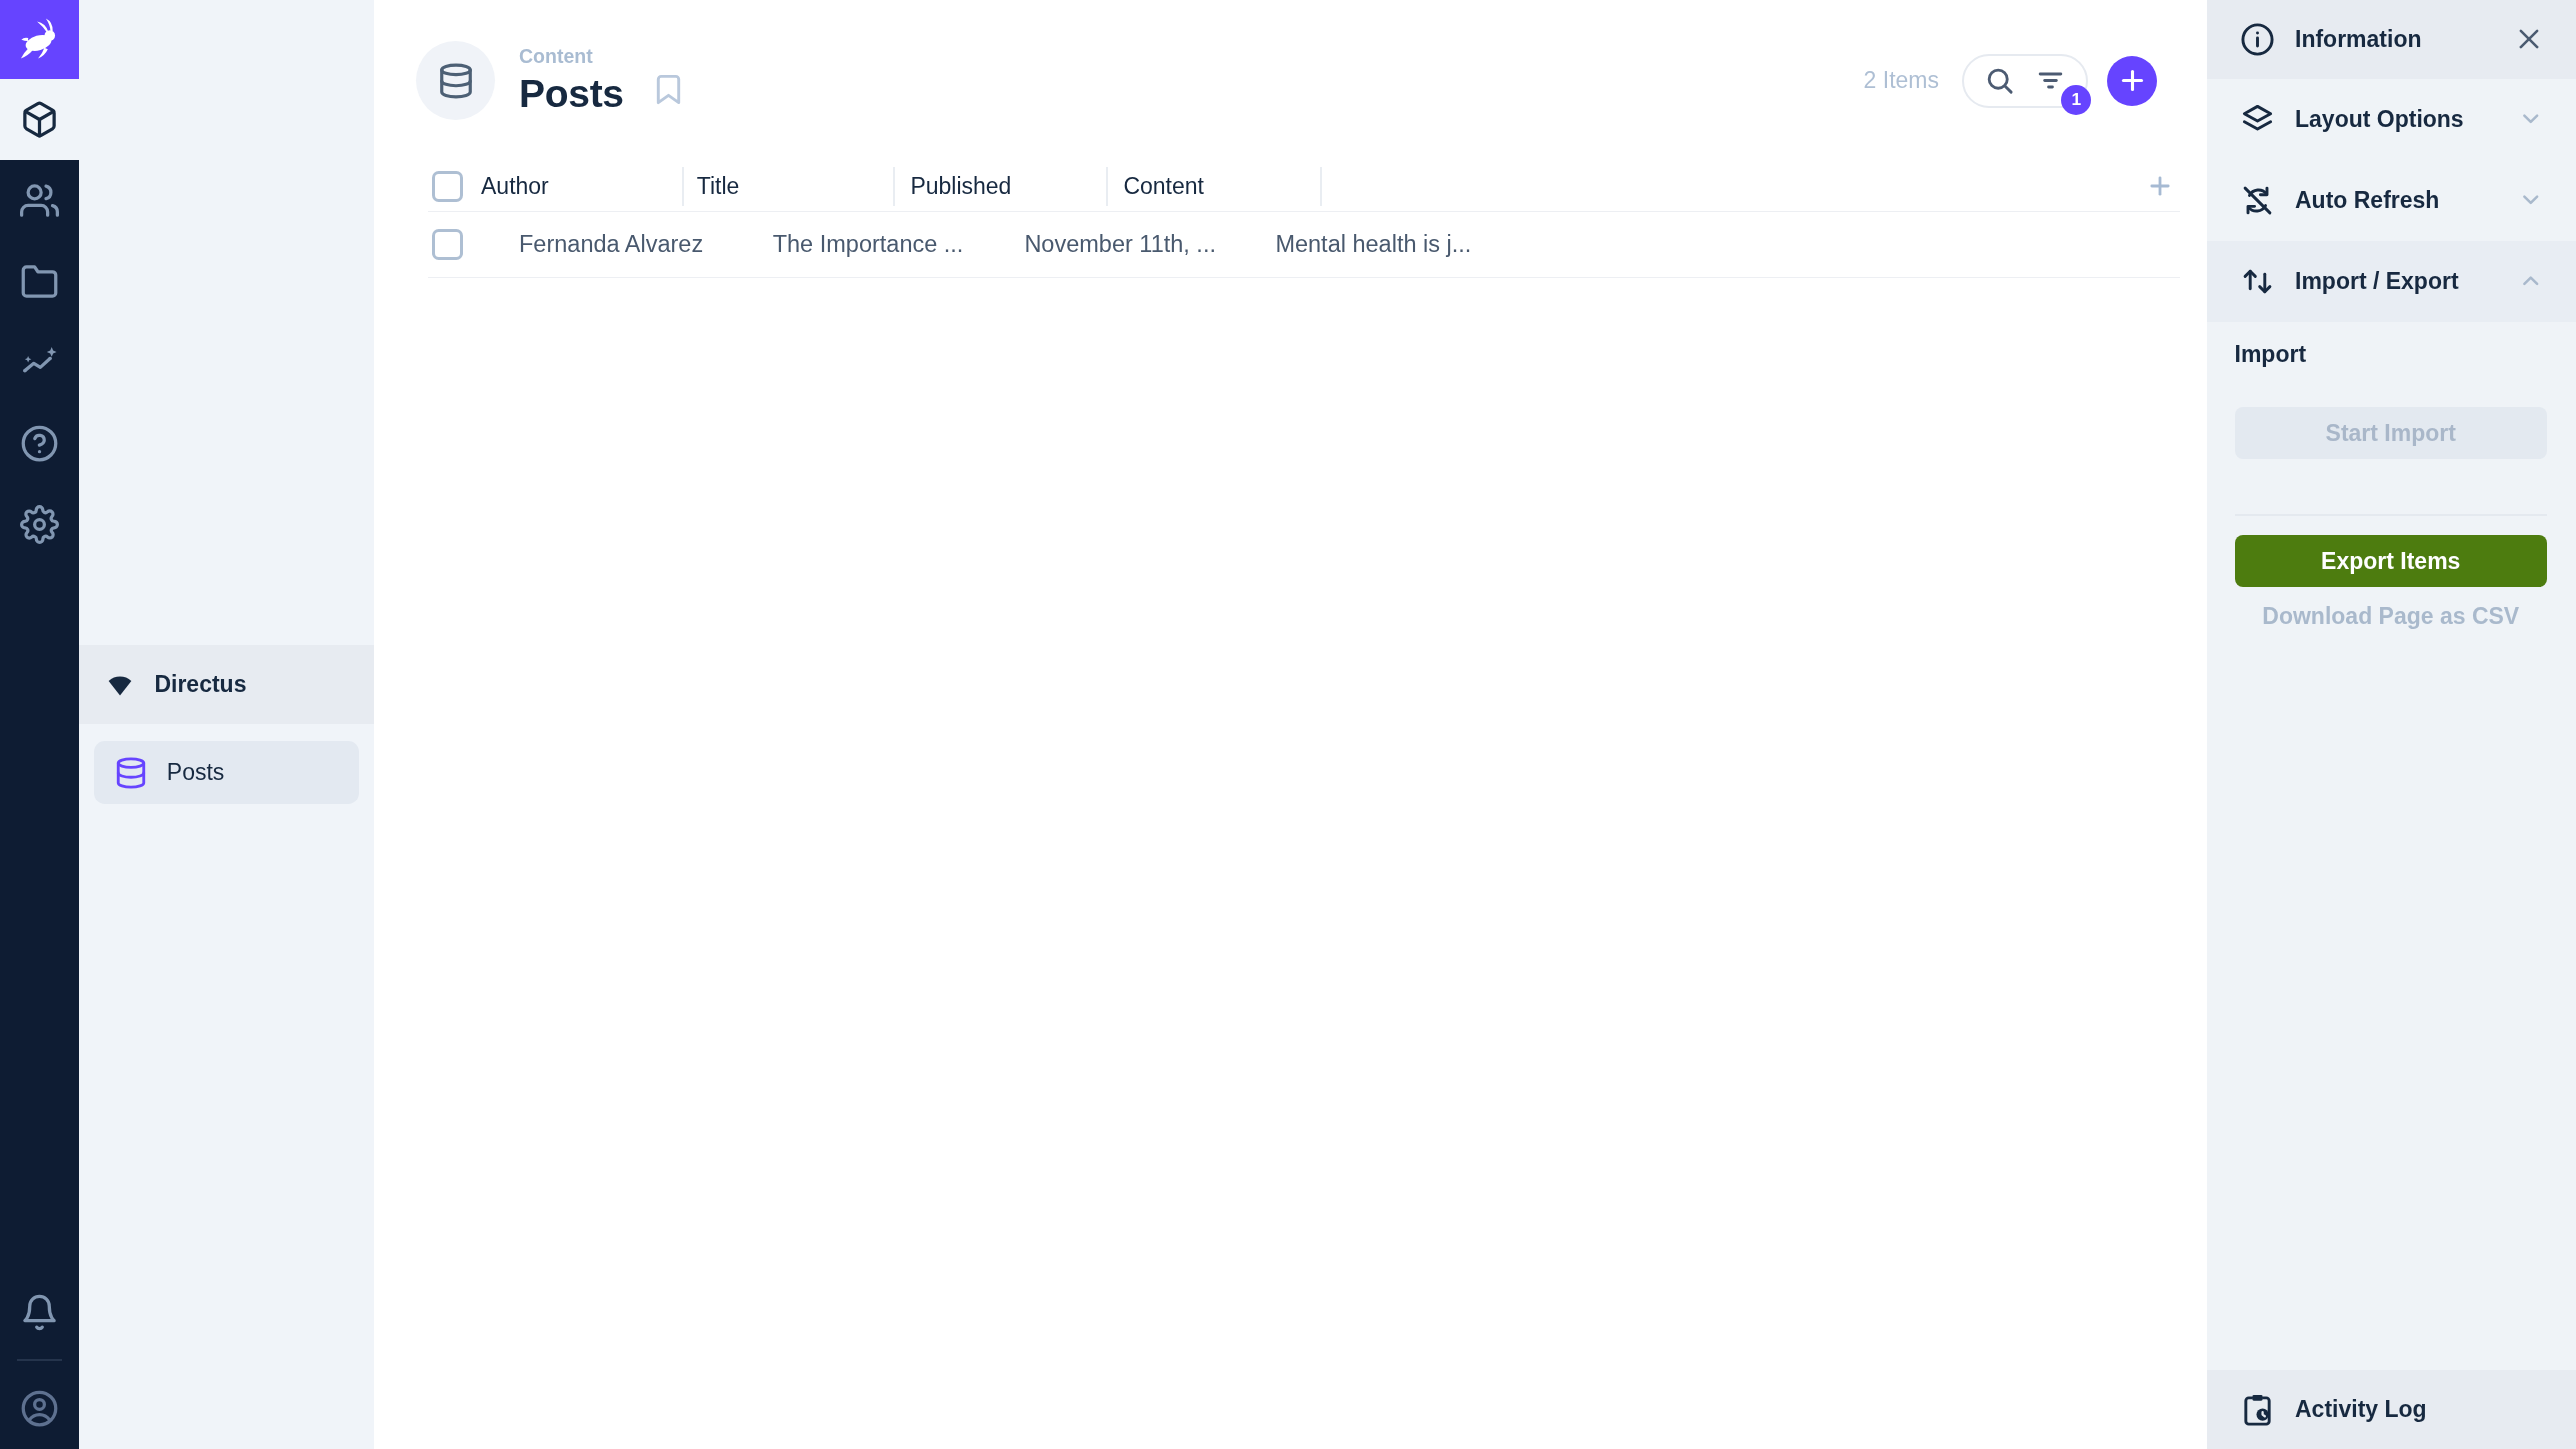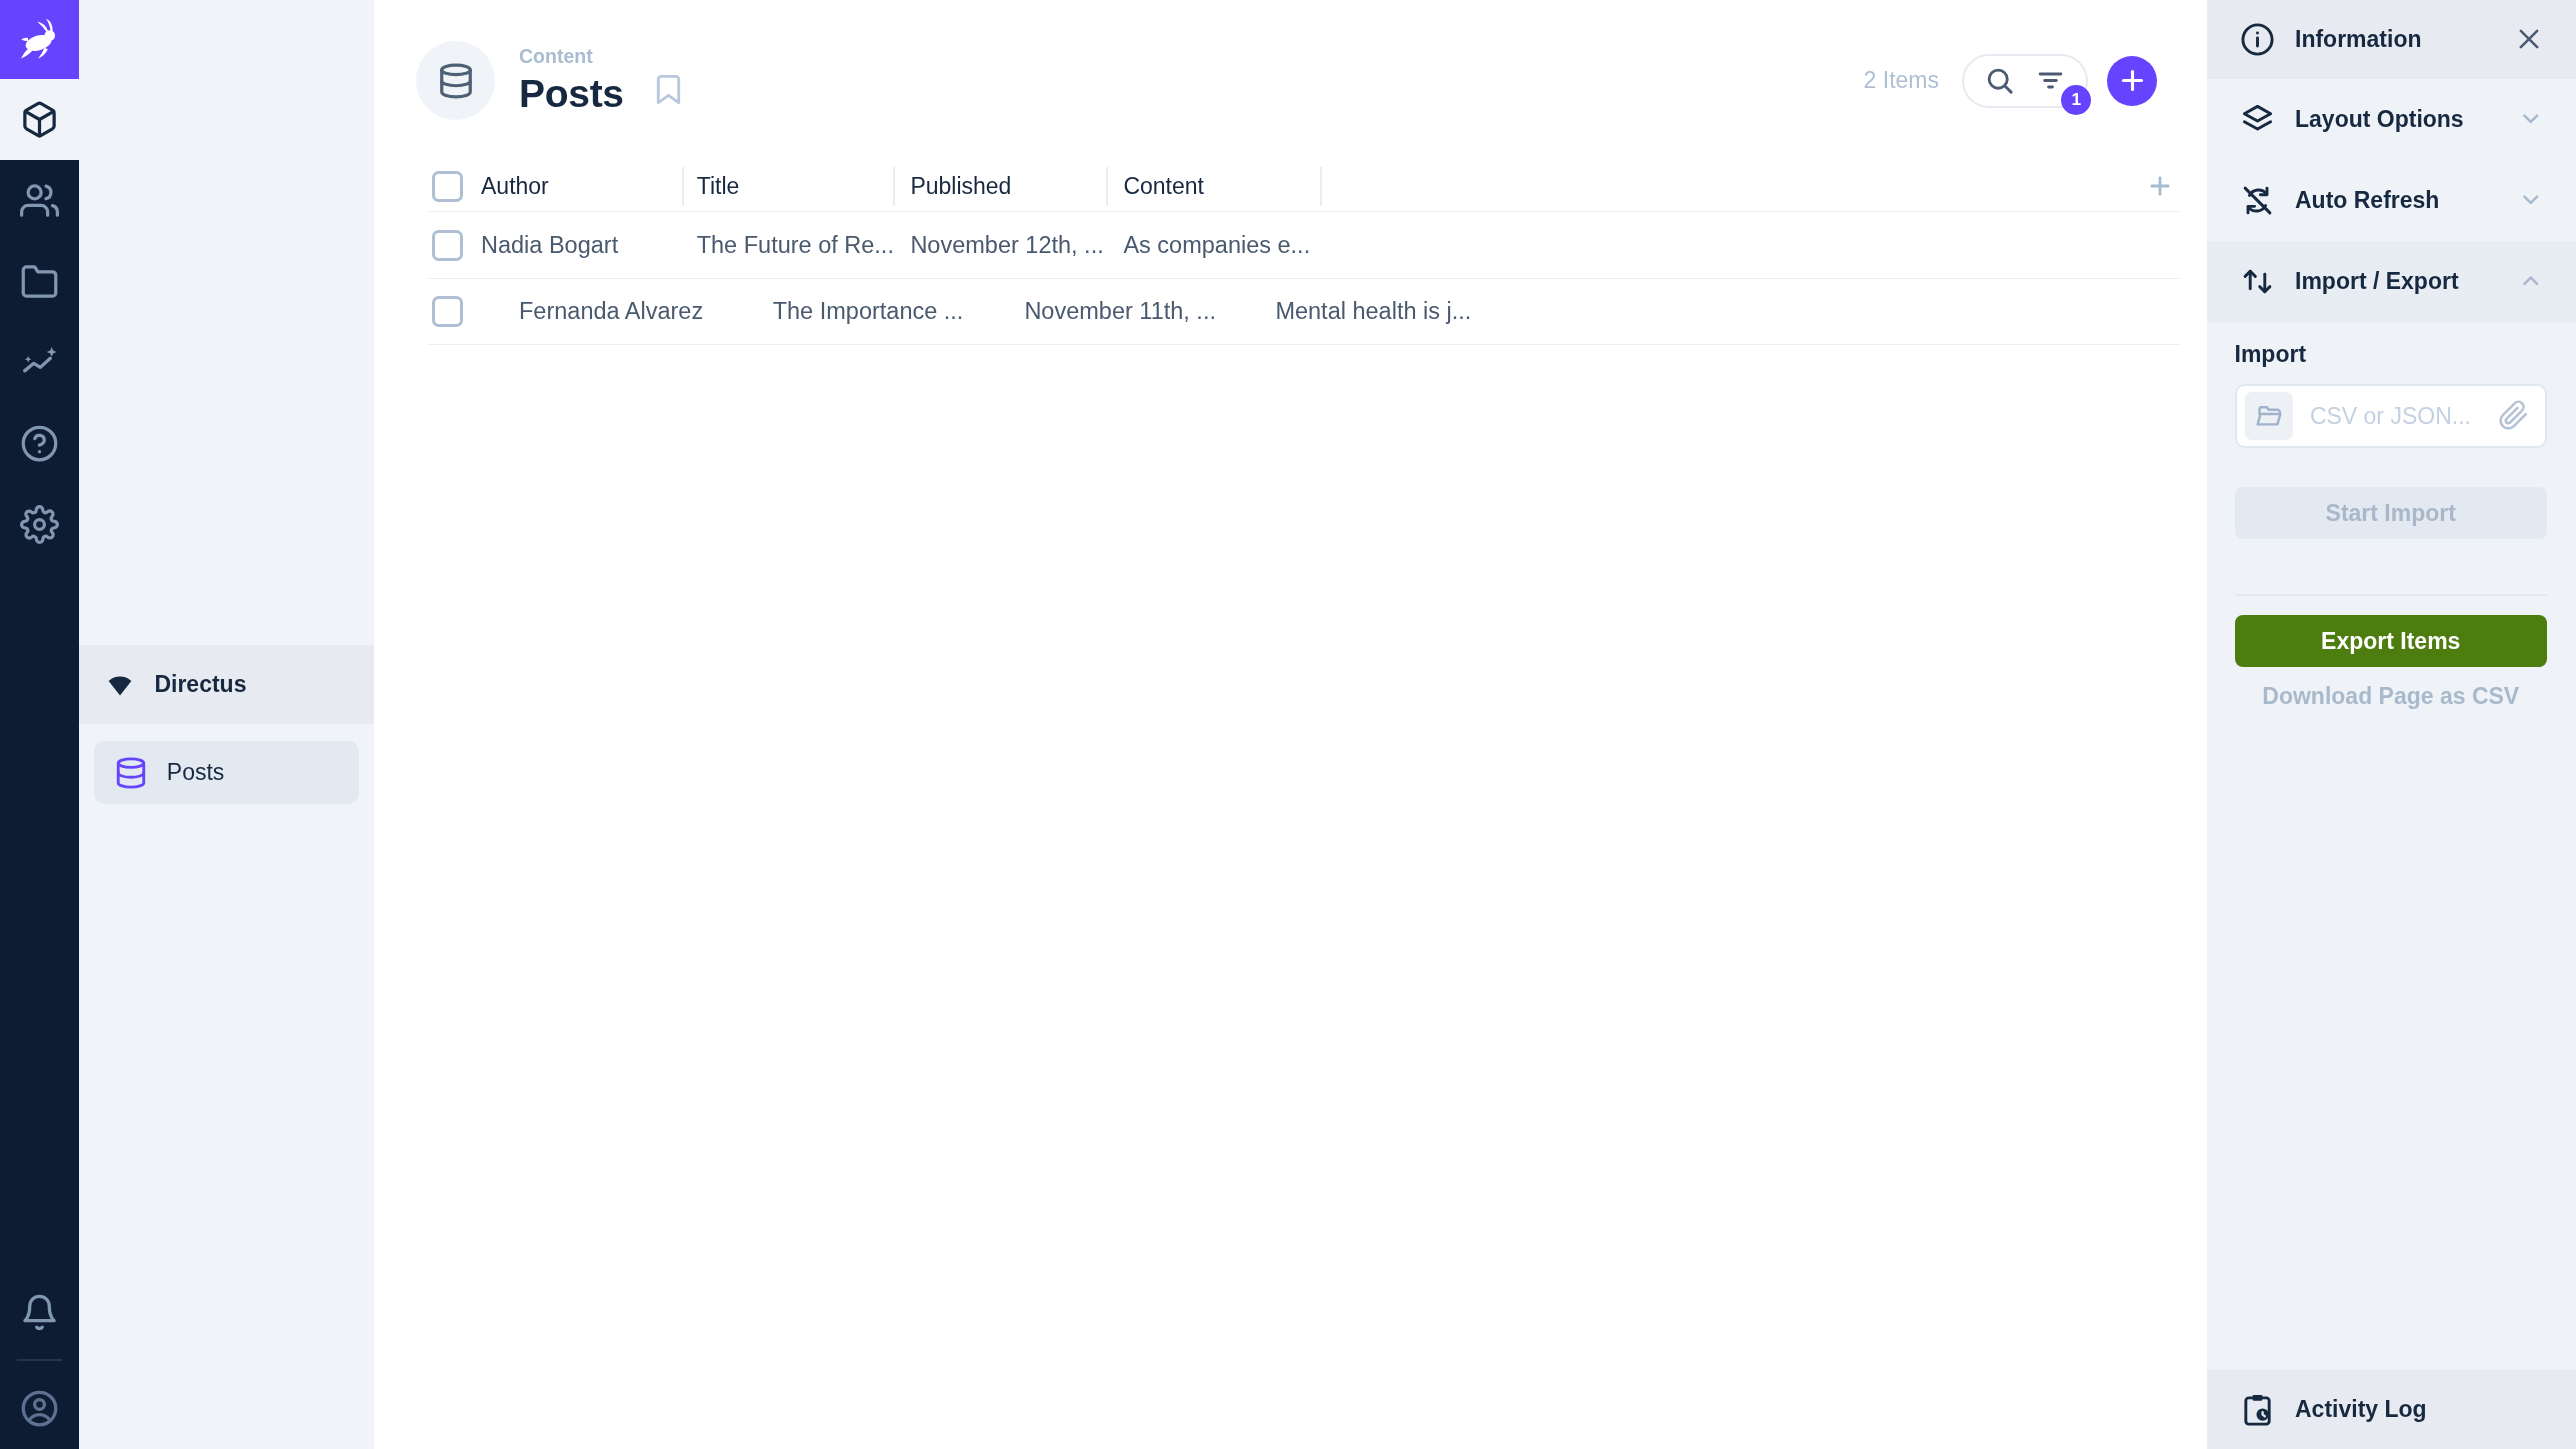--- a/index.html
+++ b/index.html
@@ -246,29 +246,20 @@
             <span class="th">Content</span>
           </div>
         <div class="th-add">
           <svg viewBox="0 0 24 24" fill="none" stroke="currentColor" stroke-width="2.4" stroke-linecap="round">
             <line x1="12" y1="5" x2="12" y2="19"></line>
               <line x1="5" y1="12" x2="19" y2="12"></line>
           </svg>
         </div>
       </div>
 
-      <div class="trow">
-        <div class="cell col-check">
-          <div class="checkbox"></div>
-        </div>
-        <div class="cell col-author">Nadia Bogart</div>
-        <div class="cell col-title">The Future of Re...</div>
-        <div class="cell col-published">November 12th, ...</div>
-        <div class="cell col-content">As companies e...</div>
-      </div>
 
       <div class="trow">
         <div class="cell col-check">
           <div class="checkbox"></div>
         </div>
         <div class="cell col-author">Fernanda Alvarez</div>
         <div class="cell col-title">The Importance ...</div>
         <div class="cell col-published">November 11th, ...</div>
         <div class="cell col-content">Mental health is j...</div>
       </div>
@@ -331,34 +322,20 @@
       <span class="sb-label">Import / Export</span>
       <span class="chev">
         <svg viewBox="0 0 24 24" fill="none" stroke="currentColor" stroke-width="2.4" stroke-linecap="round" stroke-linejoin="round">
             <polyline points="6 15 12 9 18 15"></polyline>
           </svg>
       </span>
     </div>
 
     <div class="ie-panel">
       <div class="import-label">Import</div>
-      <div class="file-input">
-        <div class="folder-chip">
-          <svg viewBox="0 0 24 24" fill="none" stroke="currentColor" stroke-width="2" stroke-linecap="round" stroke-linejoin="round">
-            <path d="M3 19l2.2-8.5h16.3L19 19H3z"></path>
-              <path d="M4.5 10.5V6.8A1.8 1.8 0 0 1 6.3 5h4l1.8 2.2h7.1a1.8 1.8 0 0 1 1.8 1.8v1.5"></path>
-          </svg>
-        </div>
-        <input class="file-text" type="text" readonly="" placeholder="CSV or JSON..." style="">
-        <span class="clip">
-          <svg viewBox="0 0 24 24" fill="none" stroke="currentColor" stroke-width="2" stroke-linecap="round" stroke-linejoin="round">
-            <path d="M21.44 11.05l-9.19 9.19a6 6 0 0 1-8.49-8.49l9.19-9.19a4 4 0 0 1 5.66 5.66l-9.2 9.19a2 2 0 0 1-2.83-2.83l8.49-8.48"></path>
-          </svg>
-        </span>
-      </div>
       <div class="btn disabled">Start Import</div>
       <div class="ie-divider"></div>
       <div class="btn primary">Export Items</div>
       <div class="download">Download Page as CSV</div>
     </div>
 
     <div class="sb-spacer"></div>
 
     <div class="sb-row ftr">
       <svg class="s-icon" viewBox="0 0 24 24" fill="none" stroke="currentColor" stroke-width="2" stroke-linecap="round" stroke-linejoin="round">

